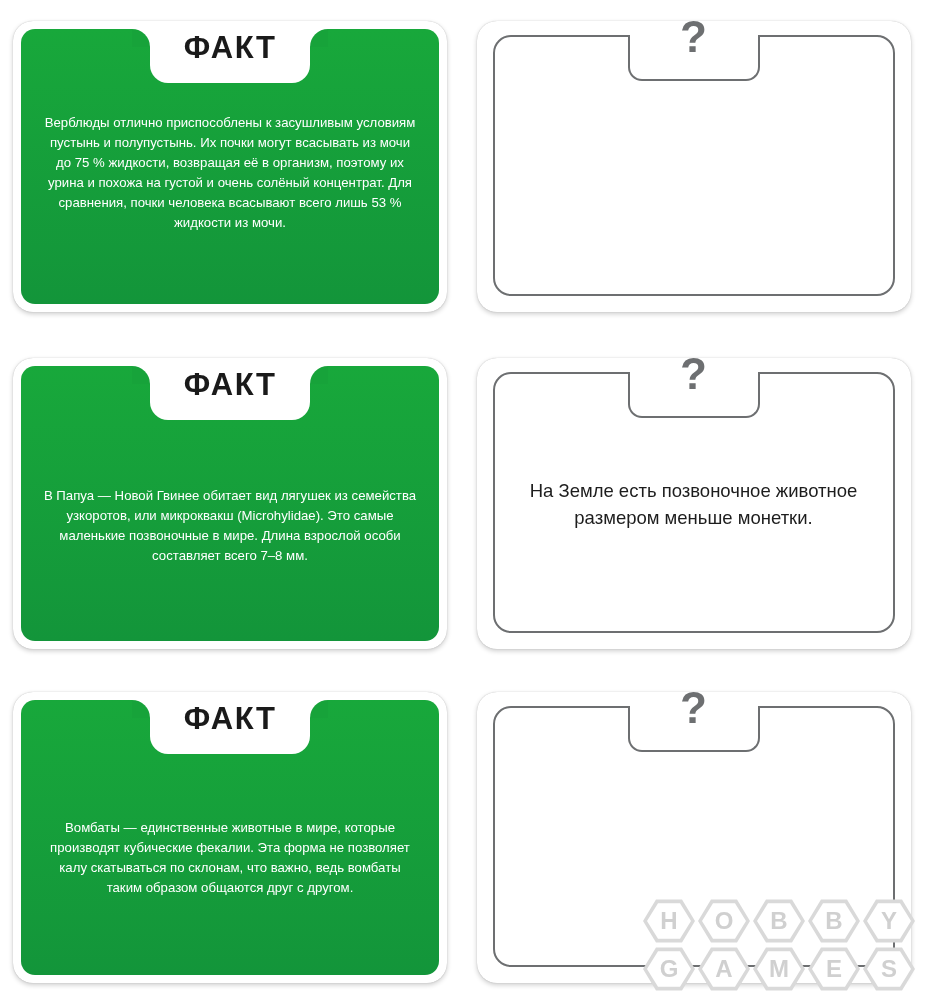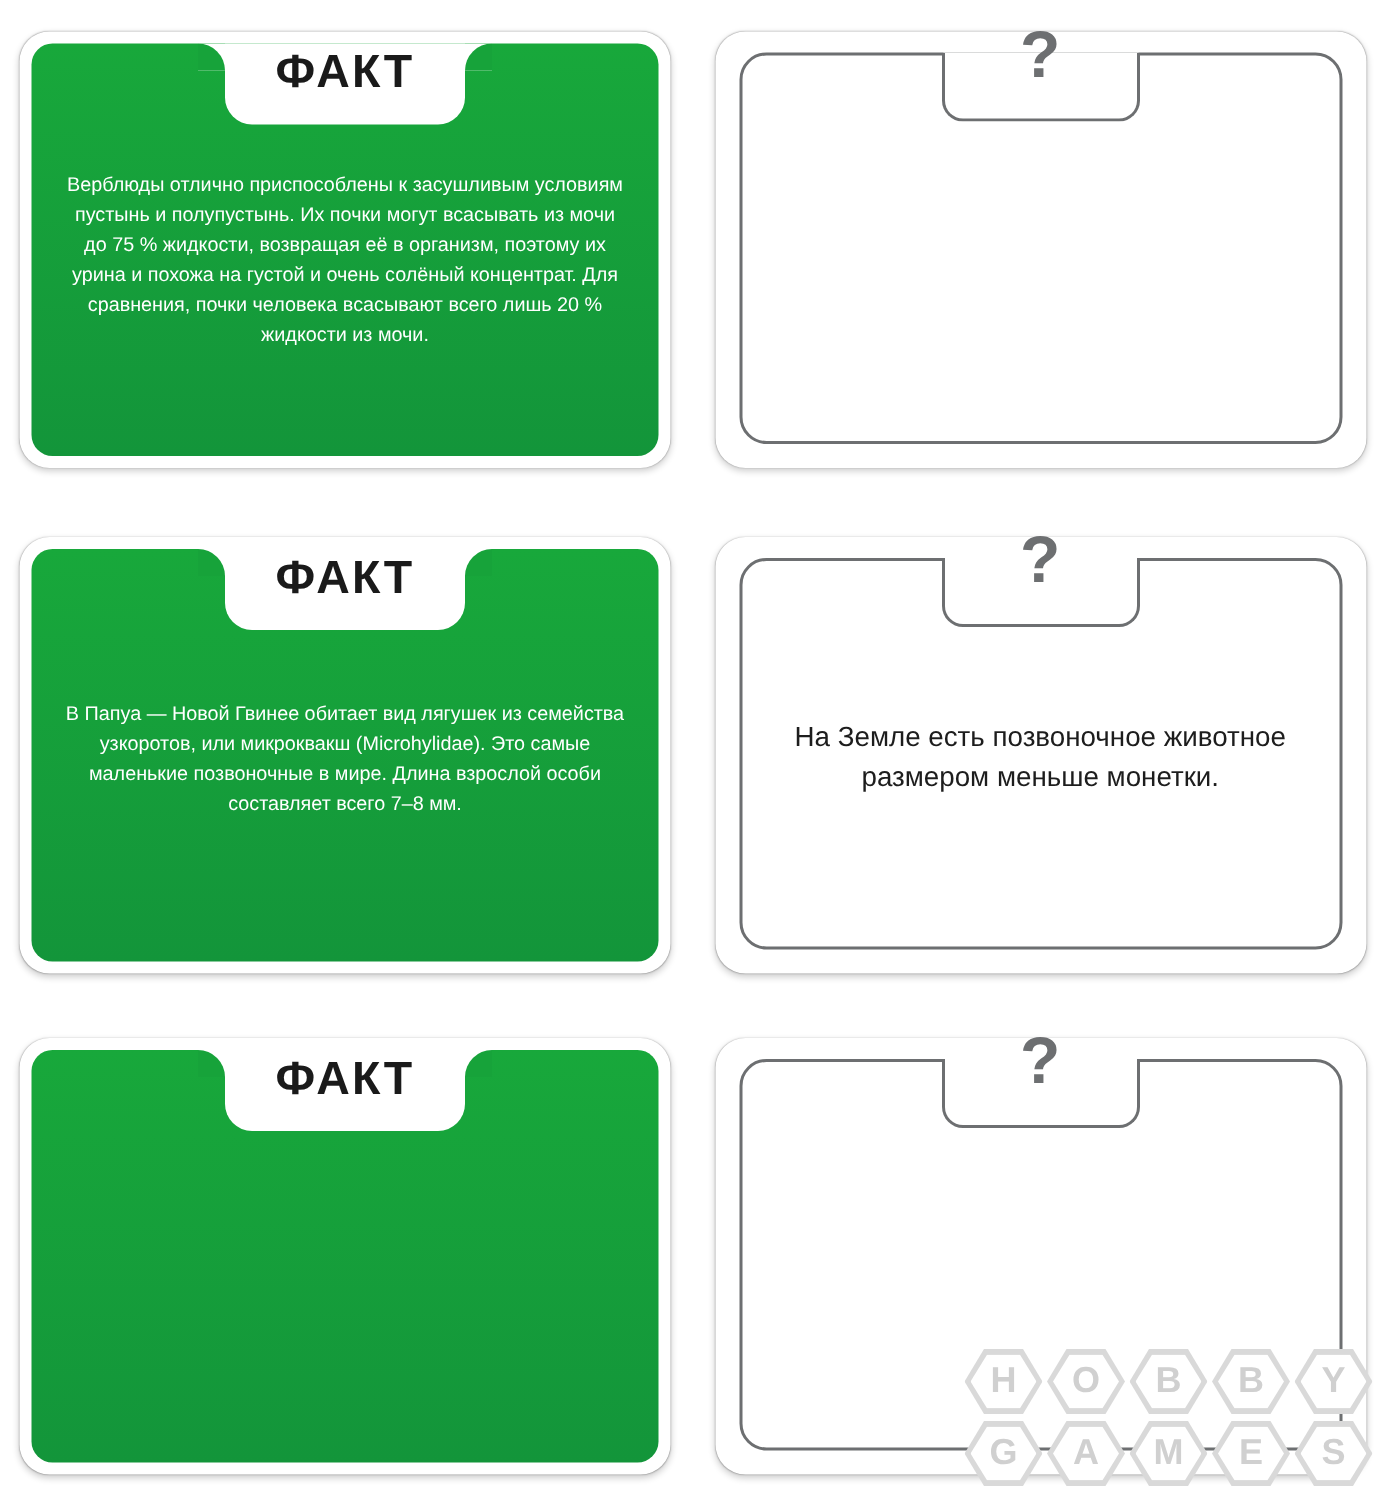--- a/index.html
+++ b/index.html
@@ -101,21 +101,21 @@
   .fact-body {
     position: absolute;
     left: 28px;
     right: 28px;
     text-align: center;
     color: #ffffff;
     font-size: 13.2px;
     line-height: 20px;
   }
   .fact-body.pos-a { top: 92px; }
-  .fact-body.pos-b { top: 108px; }
+  .fact-body.pos-b { top: 128px; }
   .fact-body.pos-c { top: 126px; }
 
   
   .q-card .frame {
     position: absolute;
     left: 16px;
     top: 14px;
     right: 16px;
     bottom: 16px;
     border: 2px solid #6d6f71;
@@ -206,21 +206,21 @@
 <div class="board">
 
   <div class="cell">
     <div class="card fact-card">
       <div class="inner">
         <div class="notch"></div>
         <div class="notch-ear-l"></div>
         <div class="notch-ear-r"></div>
       </div>
       <div class="fact-title">ФАКТ</div>
-      <div class="fact-body pos-a">Верблюды отлично приспособлены к засушливым условиям пустынь и полупустынь. Их почки могут всасывать из мочи до 75 % жидкости, возвращая её в организм, поэтому их урина и похожа на густой и очень солёный концентрат. Для сравнения, почки человека всасывают всего лишь 20 % жидкости из мочи.</div>
+      <div class="fact-body pos-a">Верблюды отлично приспособлены к засушливым условиям пустынь и полупустынь. Их почки могут всасывать из мочи до 75 % жидкости, возвращая её в организм, поэтому их урина и похожа на густой и очень солёный концентрат. Для сравнения, почки человека всасывают всего лишь 53 % жидкости из мочи.</div>
     </div>
   </div>
 
   <div class="cell">
     <div class="card q-card">
       <div class="frame">
         <div class="qnotch"></div>
       </div>
       <div class="q-mark">?</div>
     </div>
@@ -249,20 +249,21 @@
   </div>
 
   <div class="cell">
     <div class="card fact-card">
       <div class="inner">
         <div class="notch"></div>
         <div class="notch-ear-l"></div>
         <div class="notch-ear-r"></div>
       </div>
       <div class="fact-title">ФАКТ</div>
+      <div class="fact-body pos-c">Вомбаты — единственные животные в мире, которые производят кубические фекалии. Эта форма не позволяет калу скатываться по склонам, что важно, ведь вомбаты таким образом общаются друг с другом.</div>
     </div>
   </div>
 
   <div class="cell">
     <div class="card q-card">
       <div class="frame">
         <div class="qnotch"></div>
       </div>
       <div class="q-mark">?</div>
     </div>

